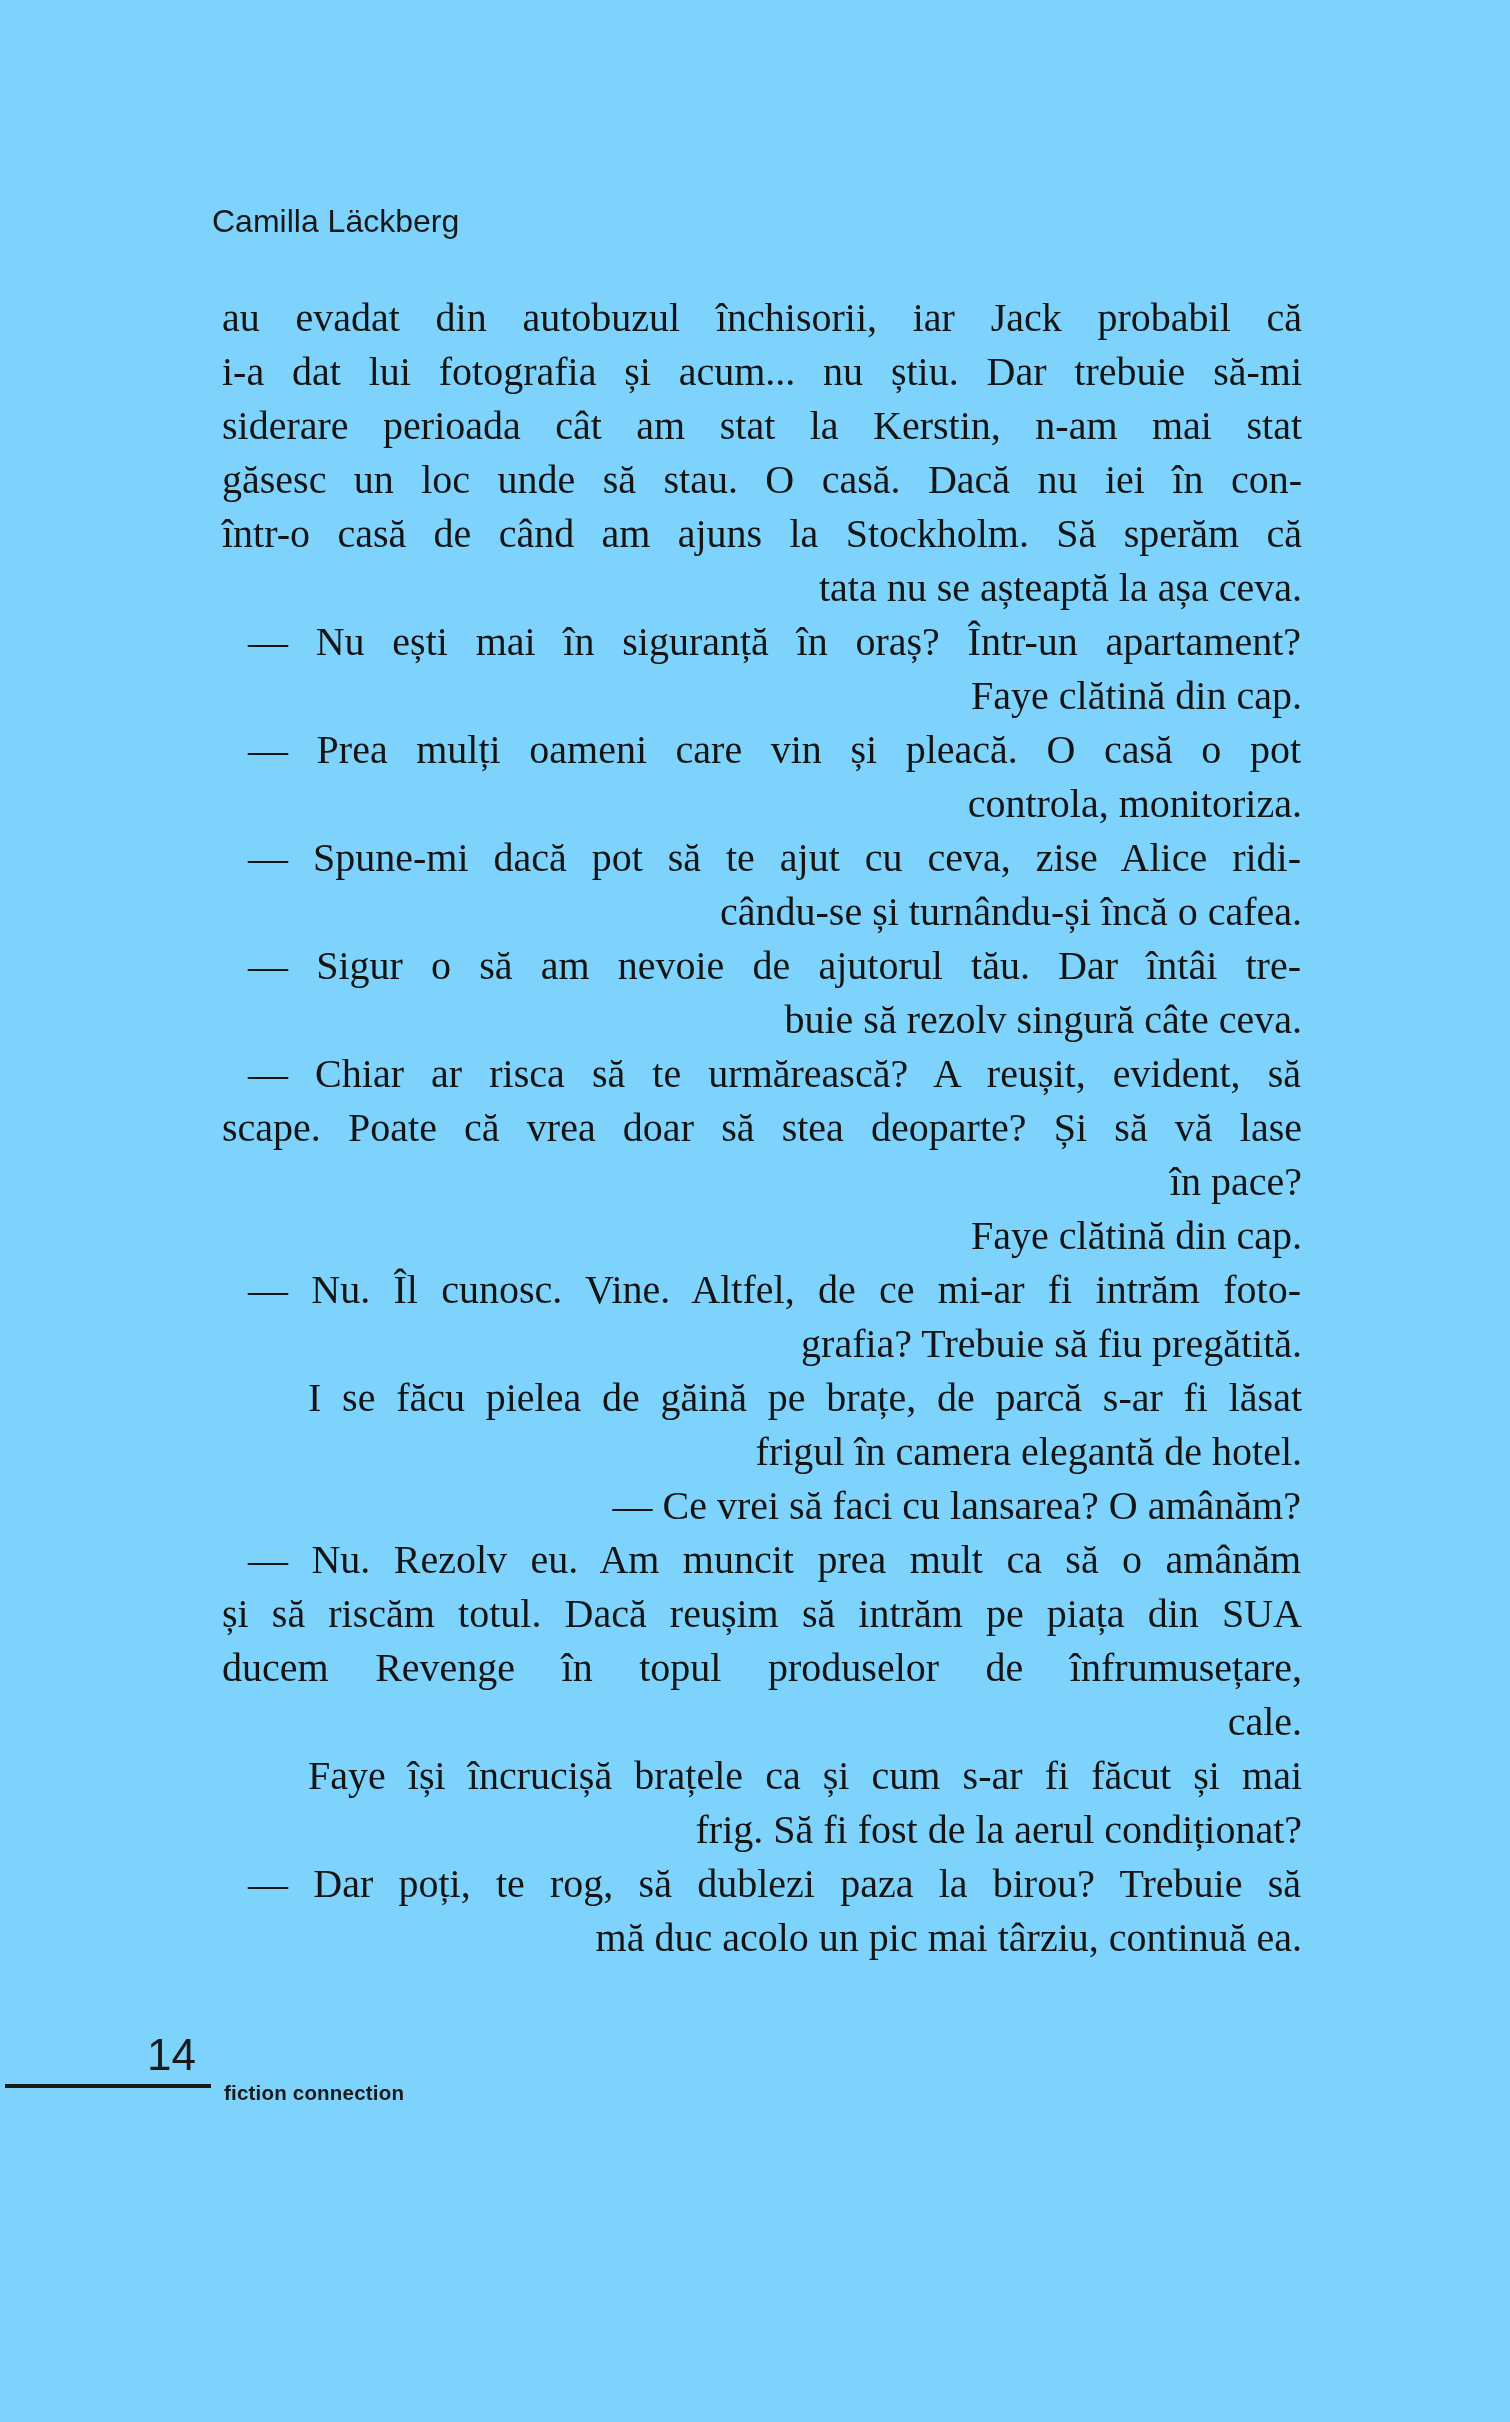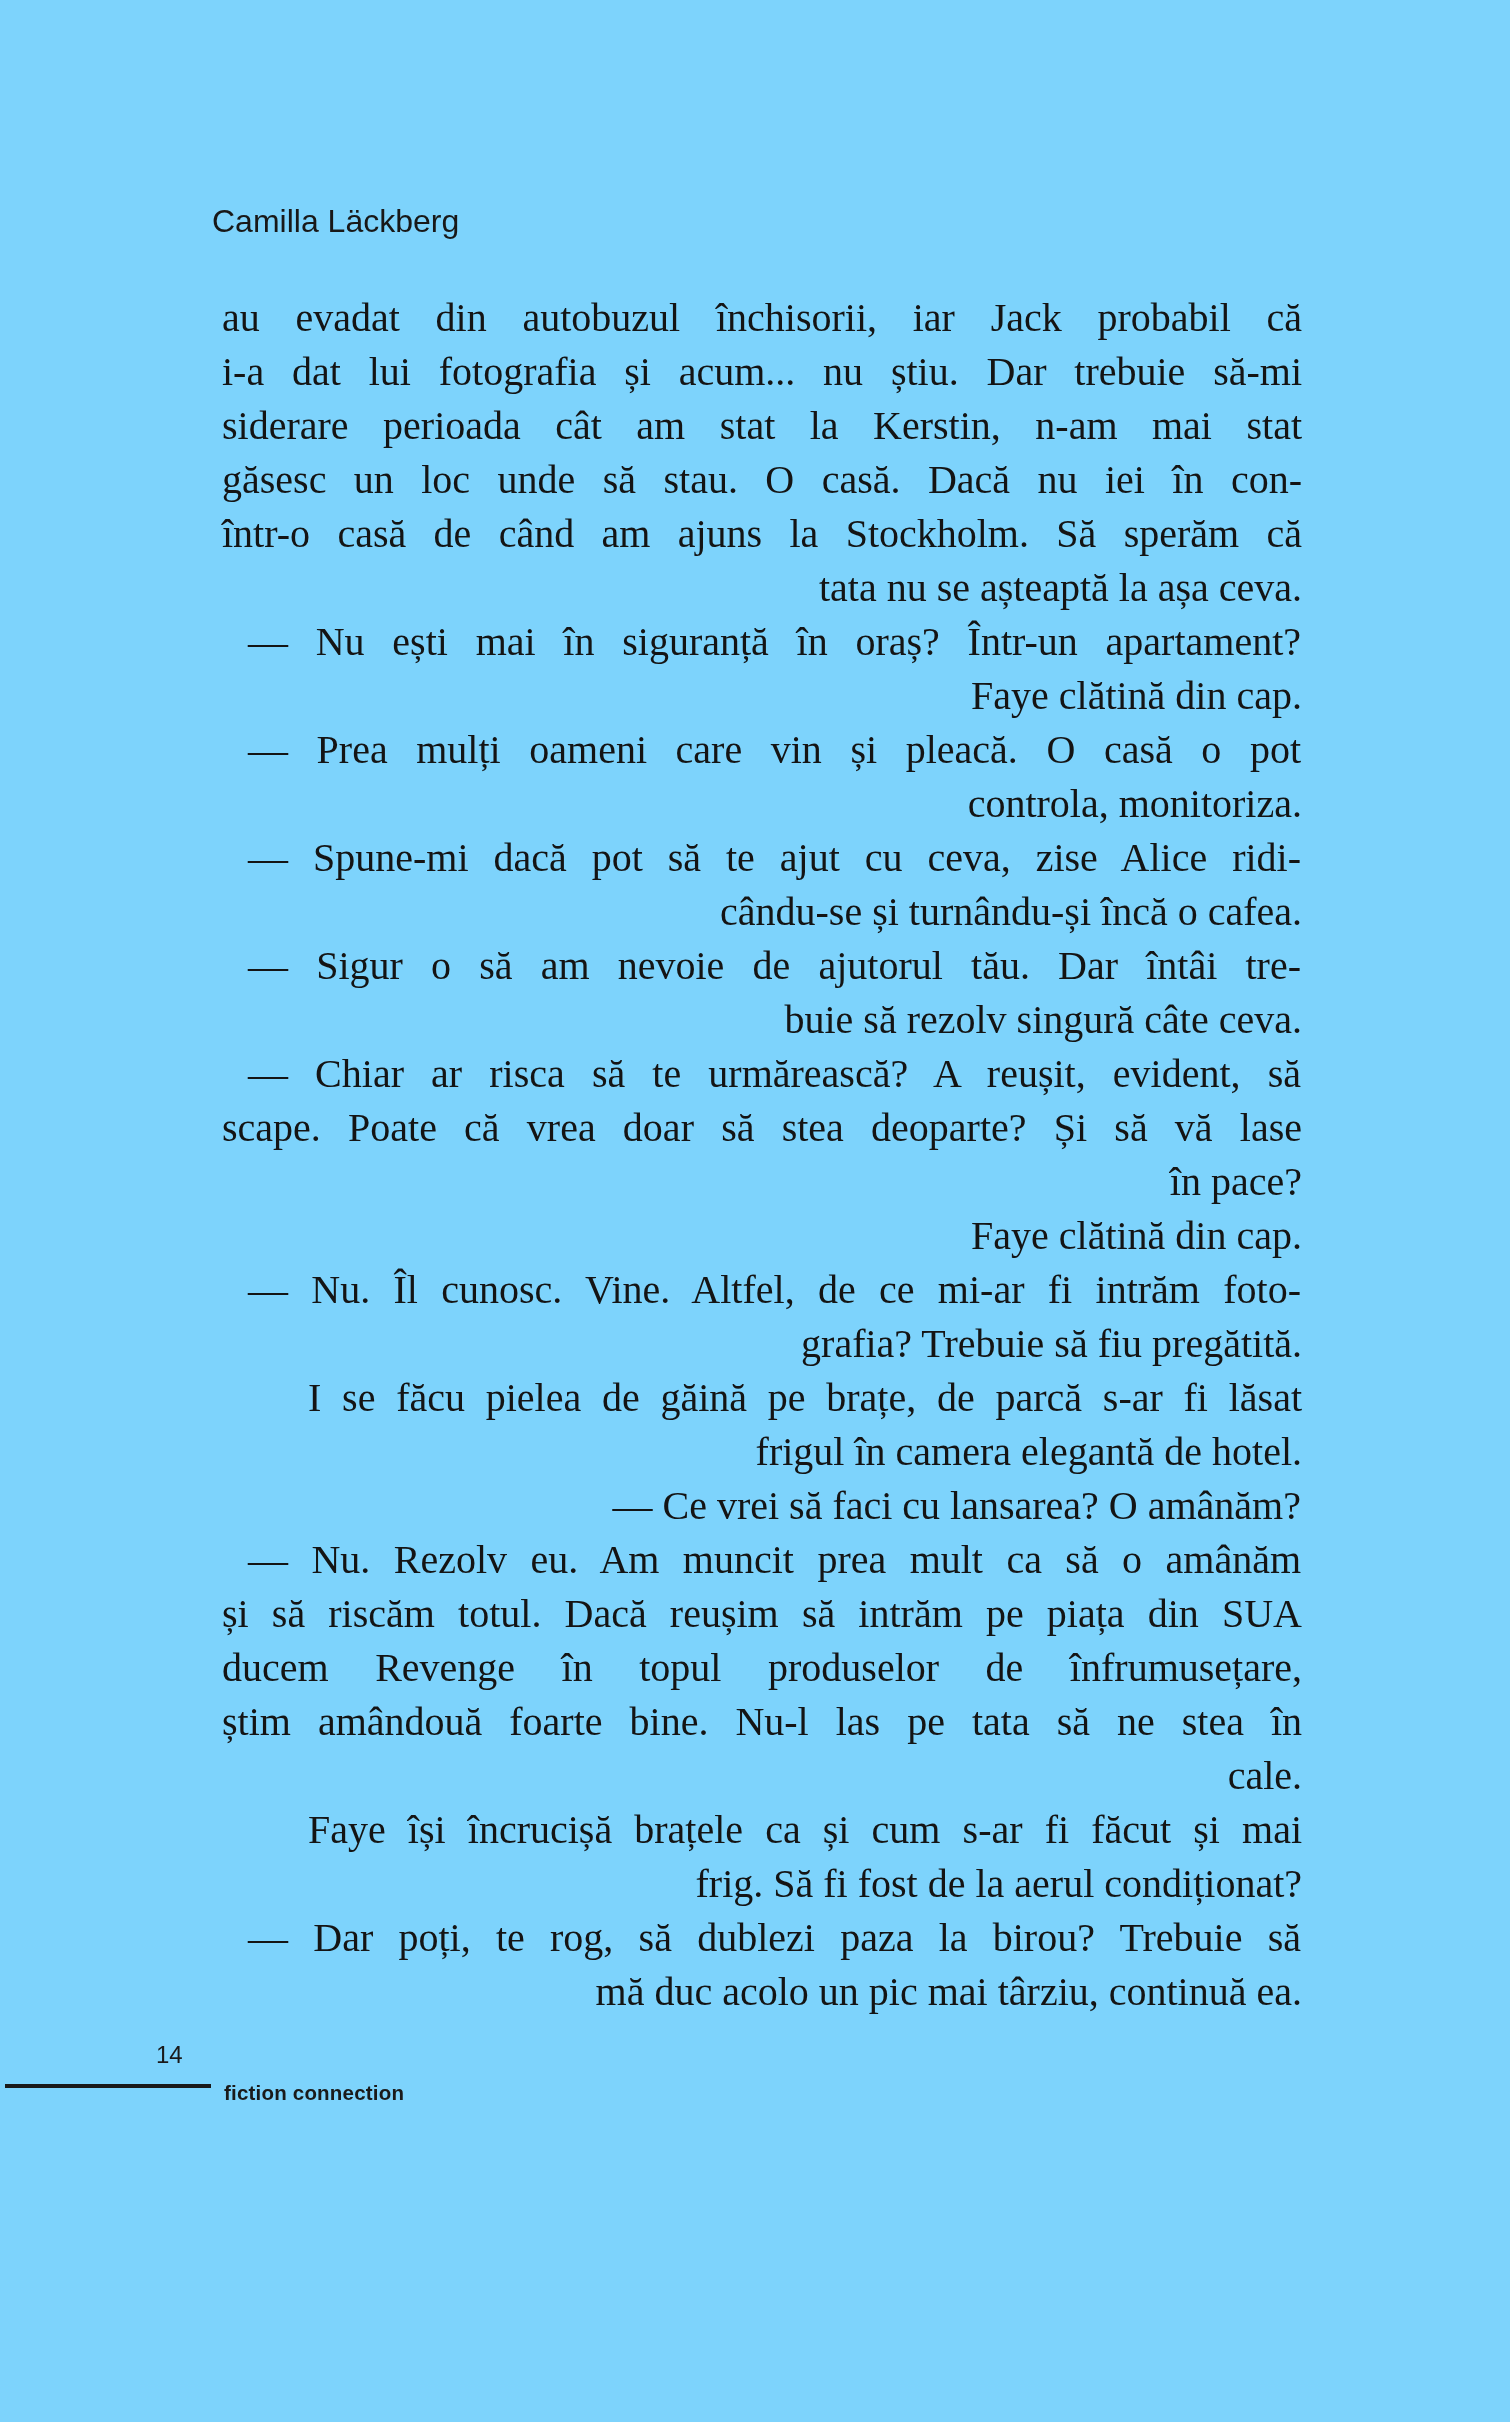--- a/index.html
+++ b/index.html
@@ -29,23 +29,22 @@
   }
   .text-line.full{
     text-align:justify;
     text-align-last:justify;
   }
   .text-line.indent-dash{padding-left:26px;width:1053px;}
   .text-line.indent-para{padding-left:86px;width:994px;}
   .page-number{
     position:absolute;left:147px;top:2038px;
     font-family:"Liberation Sans", sans-serif;
-    font-size:24px;line-height:34px;
+    font-size:44px;line-height:34px;
     color:#1a1a1a;
-    margin-left:9px;
   }
   .footer-rule{
     position:absolute;left:4.9px;top:2084px;
     width:206px;height:3.9px;
     background:#191919;
   }
   .imprint{
     position:absolute;left:224px;top:2083px;
     font-family:"Liberation Sans", sans-serif;
     font-weight:bold;
@@ -81,21 +80,20 @@
       <div class="text-line">în pace?</div>
       <div class="text-line indent-para">Faye clătină din cap.</div>
       <div class="text-line full indent-dash">— Nu. Îl cunosc. Vine. Altfel, de ce mi-ar fi intrăm foto-</div>
       <div class="text-line">grafia? Trebuie să fiu pregătită.</div>
       <div class="text-line full indent-para">I se făcu pielea de găină pe brațe, de parcă s-ar fi lăsat</div>
       <div class="text-line">frigul în camera elegantă de hotel.</div>
       <div class="text-line indent-dash">— Ce vrei să faci cu lansarea? O amânăm?</div>
       <div class="text-line full indent-dash">— Nu. Rezolv eu. Am muncit prea mult ca să o amânăm</div>
       <div class="text-line full">și să riscăm totul. Dacă reușim să intrăm pe piața din SUA</div>
       <div class="text-line full">ducem Revenge în topul produselor de înfrumusețare,</div>
-      <div class="text-line full">știm amândouă foarte bine. Nu-l las pe tata să ne stea în</div>
       <div class="text-line">cale.</div>
       <div class="text-line full indent-para">Faye își încrucișă brațele ca și cum s-ar fi făcut și mai</div>
       <div class="text-line">frig. Să fi fost de la aerul condiționat?</div>
       <div class="text-line full indent-dash">— Dar poți, te rog, să dublezi paza la birou? Trebuie să</div>
       <div class="text-line">mă duc acolo un pic mai târziu, continuă ea.</div>
     </div>
 
   <div class="page-number">14</div>
 
   <div class="footer-rule"></div>

